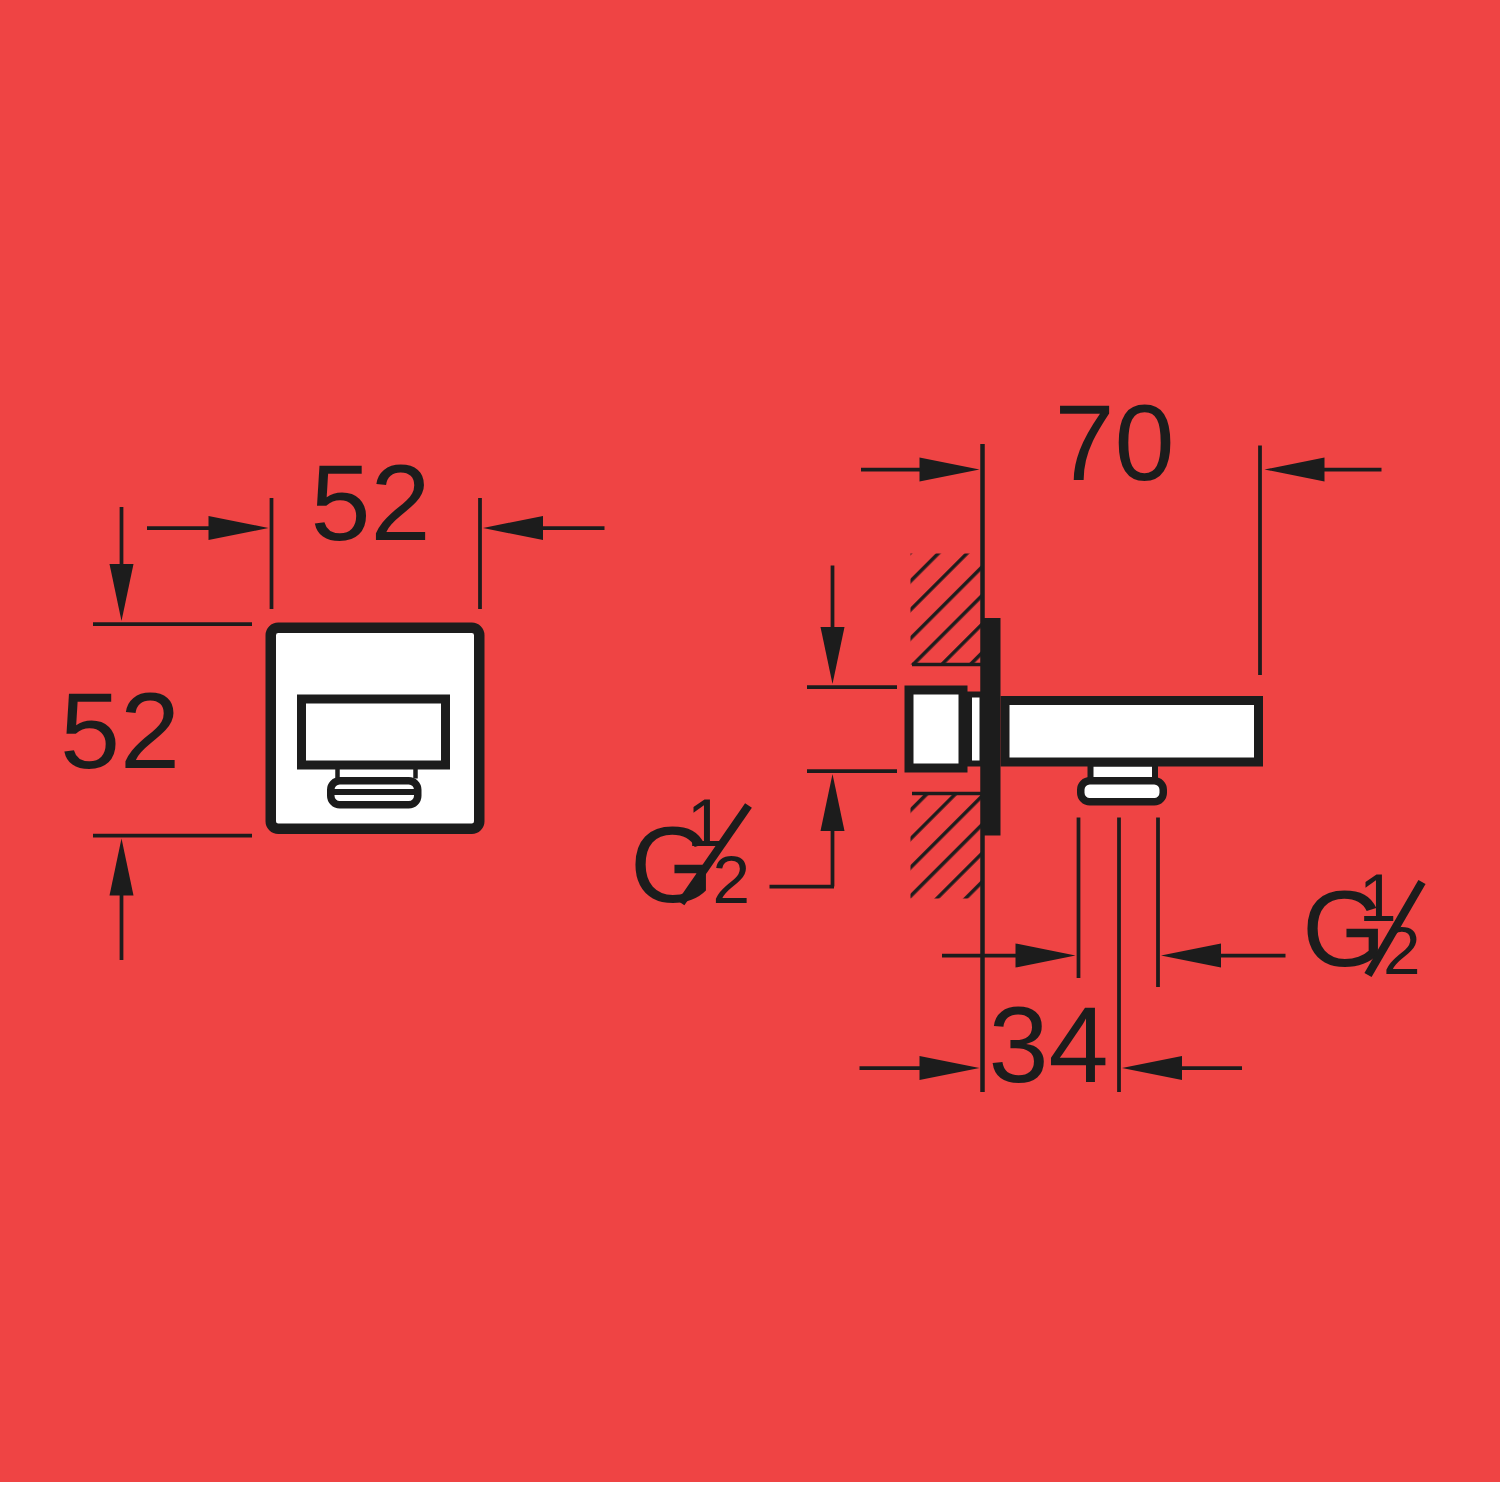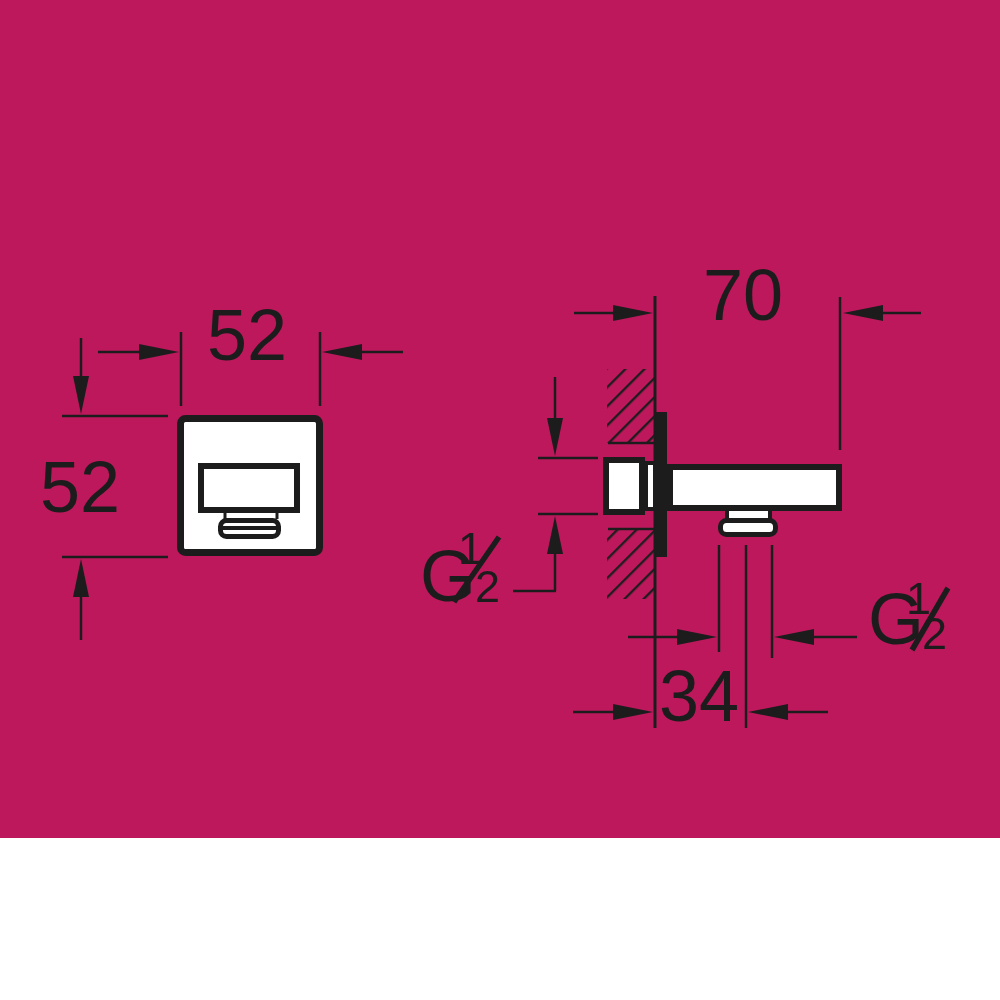--- a/index.html
+++ b/index.html
@@ -3,22 +3,22 @@
 <meta charset="utf-8">
 <style>
   html, body {
     margin: 0;
     padding: 0;
     background: #ffffff;
   }
   .canvas {
     position: relative;
     width: 1000px;
-    height: 838px;
-    background: #be185d;
+    height: 988px;
+    background: #ef4444;
     overflow: hidden;
   }
   svg {
     position: absolute;
     top: 0;
     left: 0;
   }
   .dim-text {
     font-family: "Liberation Sans", sans-serif;
     font-size: 72px;

